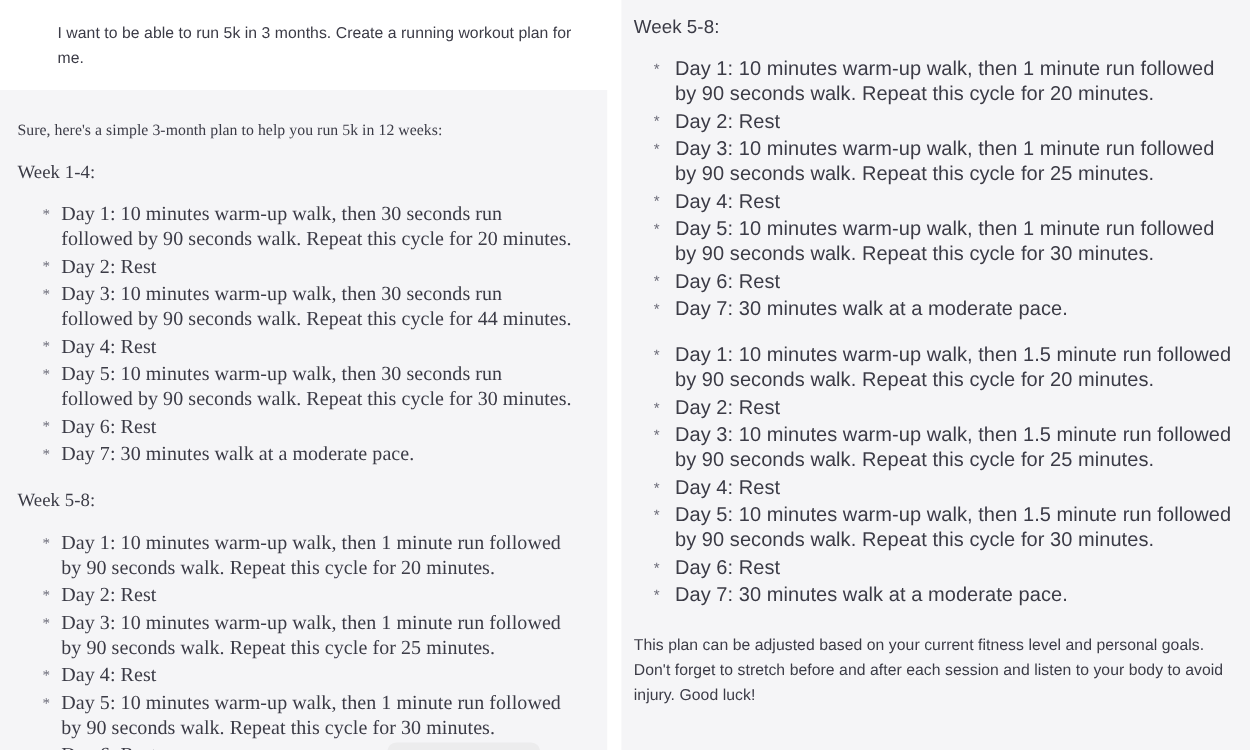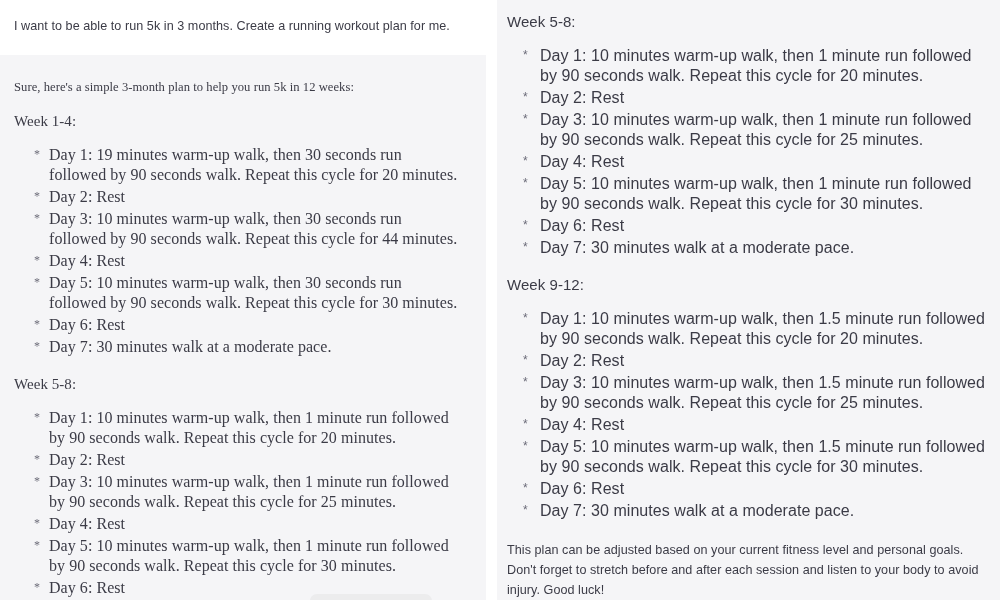--- a/index.html
+++ b/index.html
@@ -44,20 +44,21 @@
     background: #f5f5f7;
     flex: 0 0 503px;
   }
 
   
   .msg-user {
     background: #ffffff;
     padding: 16px 22px 16px 14px;
     box-sizing: border-box;
     min-height: 55px;
+    margin-left: 32px;
   }
   .msg-assistant {
     background: #f5f5f7;
     padding: 22px 26px 10px 14px;
     box-sizing: border-box;
   }
   .col-left .msg-assistant {
     height: 545px;
     width: 486px;
     font-family: Liberation Serif, serif;
@@ -145,21 +146,21 @@
       <p class="para" style="margin-bottom:0;">I want to be able to run 5k in 3 months. Create a running workout plan for me.</p>
     </div>
 
     <div class="msg-assistant">
 
       <p class="para tight">Sure, here's a simple 3-month plan to help you run 5k in 12 weeks:</p>
 
       <p class="heading">Week 1-4:</p>
 
       <ul class="bullets">
-        <li>Day 1: 19 minutes warm-up walk, then 30 seconds run followed by 90 seconds walk. Repeat this cycle for 20 minutes.</li>
+        <li>Day 1: 10 minutes warm-up walk, then 30 seconds run followed by 90 seconds walk. Repeat this cycle for 20 minutes.</li>
         <li>Day 2: Rest</li>
         <li>Day 3: 10 minutes warm-up walk, then 30 seconds run followed by 90 seconds walk. Repeat this cycle for 44 minutes.</li>
         <li>Day 4: Rest</li>
         <li>Day 5: 10 minutes warm-up walk, then 30 seconds run followed by 90 seconds walk. Repeat this cycle for 30 minutes.</li>
         <li>Day 6: Rest</li>
         <li>Day 7: 30 minutes walk at a moderate pace.</li>
       </ul>
 
       <p class="heading">Week 5-8:</p>
 
@@ -187,21 +188,20 @@
       <ul class="bullets">
         <li>Day 1: 10 minutes warm-up walk, then 1 minute run followed by 90 seconds walk. Repeat this cycle for 20 minutes.</li>
         <li>Day 2: Rest</li>
         <li>Day 3: 10 minutes warm-up walk, then 1 minute run followed by 90 seconds walk. Repeat this cycle for 25 minutes.</li>
         <li>Day 4: Rest</li>
         <li>Day 5: 10 minutes warm-up walk, then 1 minute run followed by 90 seconds walk. Repeat this cycle for 30 minutes.</li>
         <li>Day 6: Rest</li>
         <li>Day 7: 30 minutes walk at a moderate pace.</li>
       </ul>
 
-      <p class="heading">Week 9-12:</p>
 
       <ul class="bullets last">
         <li>Day 1: 10 minutes warm-up walk, then 1.5 minute run followed by 90 seconds walk. Repeat this cycle for 20 minutes.</li>
         <li>Day 2: Rest</li>
         <li>Day 3: 10 minutes warm-up walk, then 1.5 minute run followed by 90 seconds walk. Repeat this cycle for 25 minutes.</li>
         <li>Day 4: Rest</li>
         <li>Day 5: 10 minutes warm-up walk, then 1.5 minute run followed by 90 seconds walk. Repeat this cycle for 30 minutes.</li>
         <li>Day 6: Rest</li>
         <li>Day 7: 30 minutes walk at a moderate pace.</li>
       </ul>

